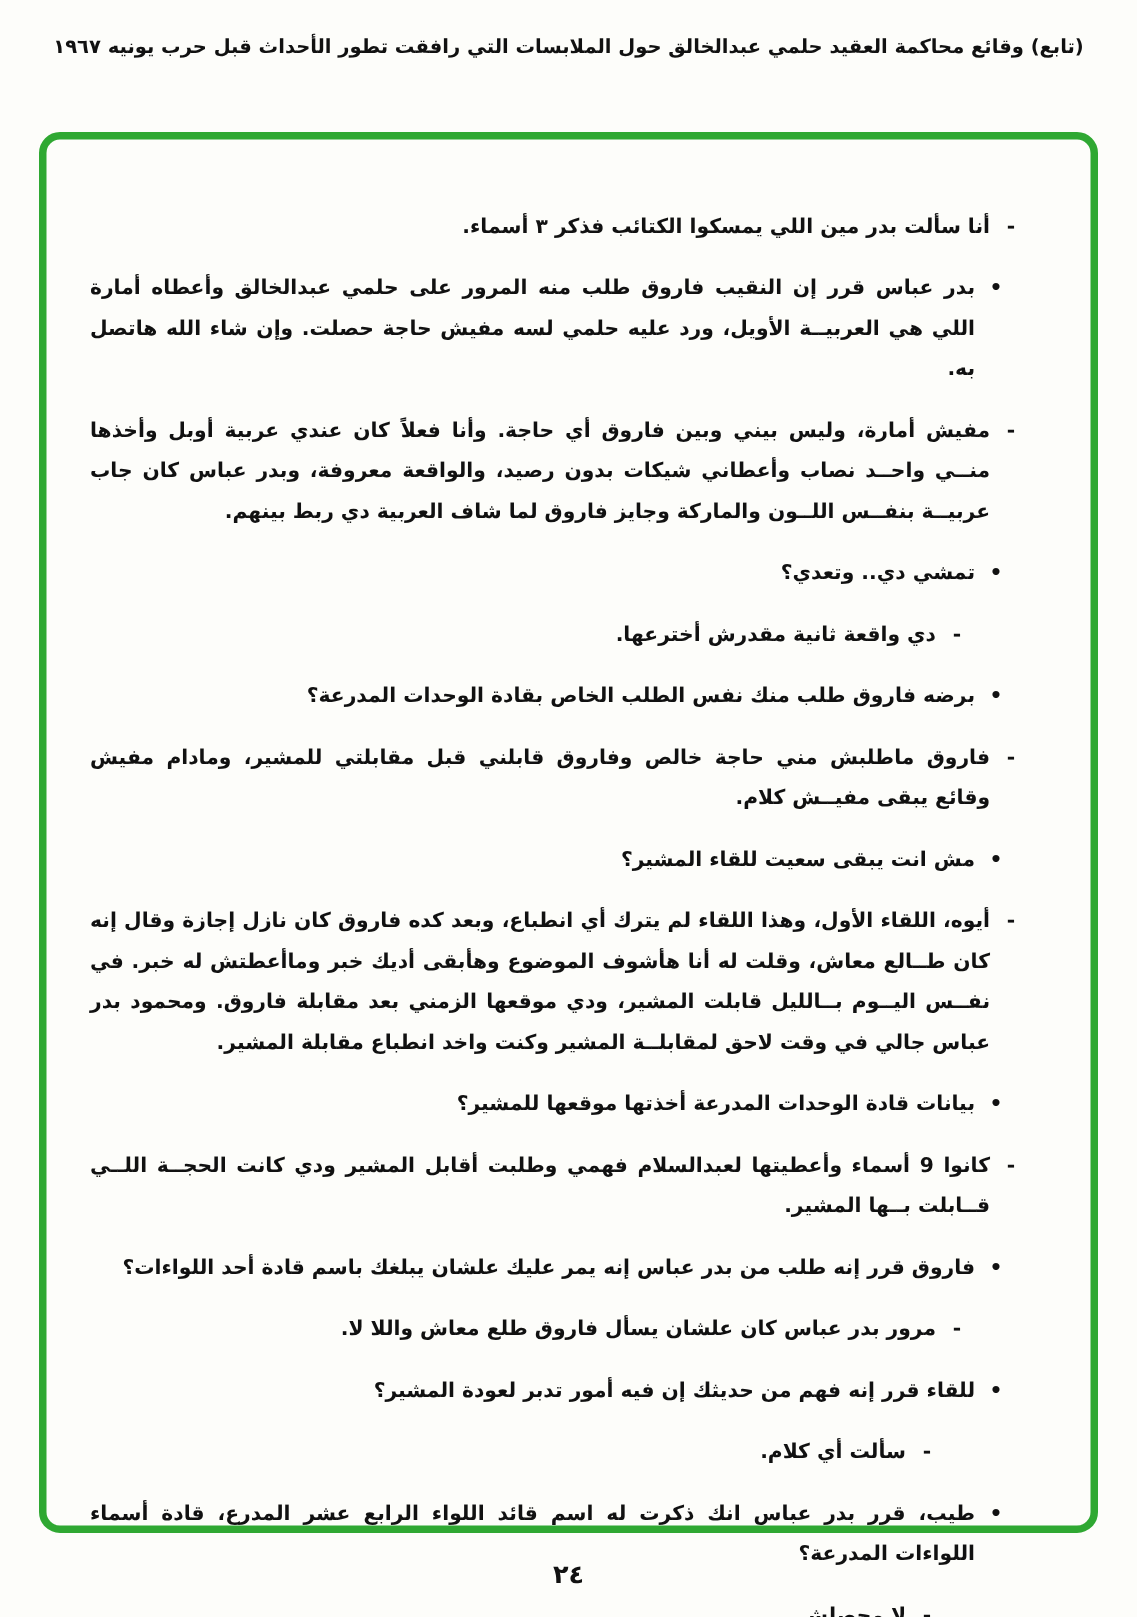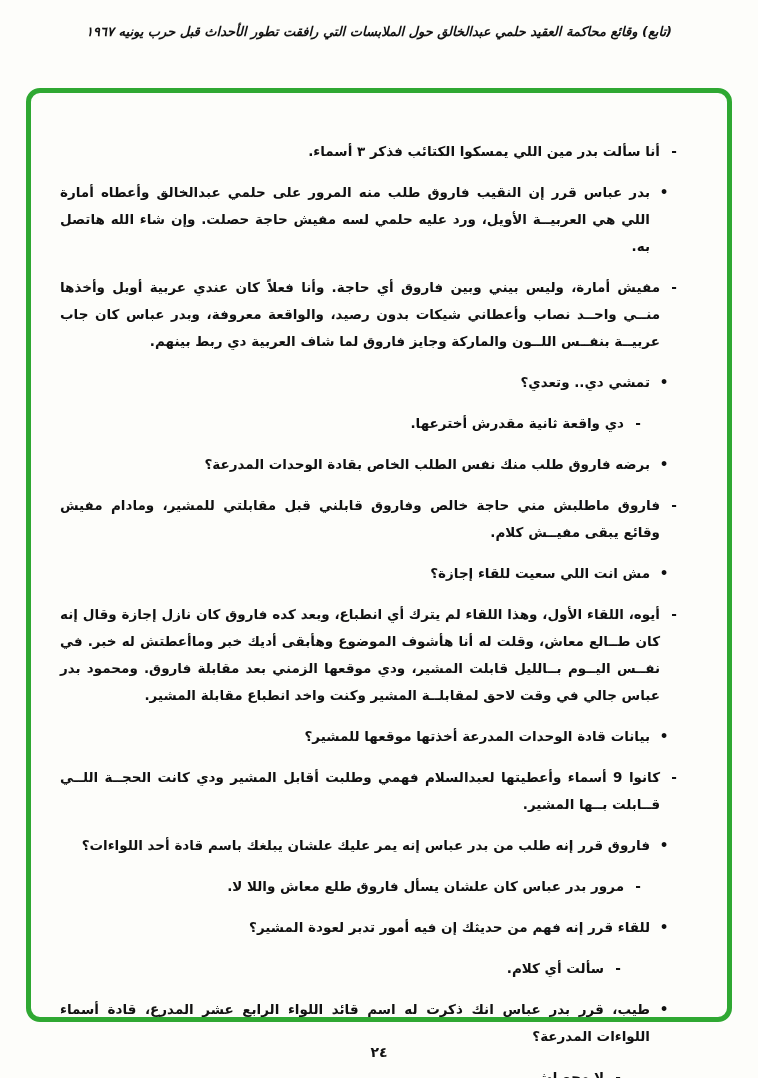--- a/index.html
+++ b/index.html
@@ -20,21 +20,20 @@
   .header {
     position: absolute;
     top: 24px;
     left: 20px;
     right: 20px;
     text-align: center;
     font-size: 13px;
     font-weight: bold;
     letter-spacing: 0.2px;
     white-space: nowrap;
-    font-style: italic;
   }
   .frame {
     position: absolute;
     top: 88px;
     left: 26px;
     right: 26px;
     bottom: 56px;
     border: 5px solid #2fa832;
     border-radius: 14px;
     background: transparent;
@@ -67,21 +66,21 @@
   .lvl0 { margin-right: 6px; }
   .lvl1 { margin-right: 16px; }
   .lvl2 { margin-right: 42px; }
   .lvl3 { margin-right: 62px; }
   .page-number {
     position: absolute;
     bottom: 18px;
     left: 0;
     right: 0;
     text-align: center;
-    font-size: 14px;
+    font-size: 17px;
     font-weight: bold;
   }
 </style>
 </head>
 <body>
 
 <div class="page">
 
   <div class="header">(تابع) وقائع محاكمة العقيد حلمي عبدالخالق حول الملابسات التي رافقت تطور الأحداث قبل حرب يونيه ١٩٦٧</div>
 
@@ -119,21 +118,21 @@
       <span class="text">برضه فاروق طلب منك نفس الطلب الخاص بقادة الوحدات المدرعة؟</span>
     </div>
 
     <div class="item lvl0">
       <span class="marker">-</span>
       <span class="text">فاروق ماطلبش مني حاجة خالص وفاروق قابلني قبل مقابلتي للمشير، ومادام مفيش وقائع يبقى مفيــش كلام.</span>
     </div>
 
     <div class="item lvl1">
       <span class="marker">•</span>
-      <span class="text">مش انت اللي سعيت للقاء إجازة؟</span>
+      <span class="text">مش انت يبقى سعيت للقاء المشير؟</span>
     </div>
 
     <div class="item lvl0">
       <span class="marker">-</span>
       <span class="text">أيوه، اللقاء الأول، وهذا اللقاء لم يترك أي انطباع، وبعد كده فاروق كان نازل إجازة وقال إنه كان طــالع معاش، وقلت له أنا هأشوف الموضوع وهأبقى أديك خبر وماأعطتش له خبر. في نفــس اليــوم بــالليل قابلت المشير، ودي موقعها الزمني بعد مقابلة فاروق. ومحمود بدر عباس جالي في وقت لاحق لمقابلــة المشير وكنت واخد انطباع مقابلة المشير.</span>
     </div>
 
     <div class="item lvl1">
       <span class="marker">•</span>
       <span class="text">بيانات قادة الوحدات المدرعة أخذتها موقعها للمشير؟</span>

